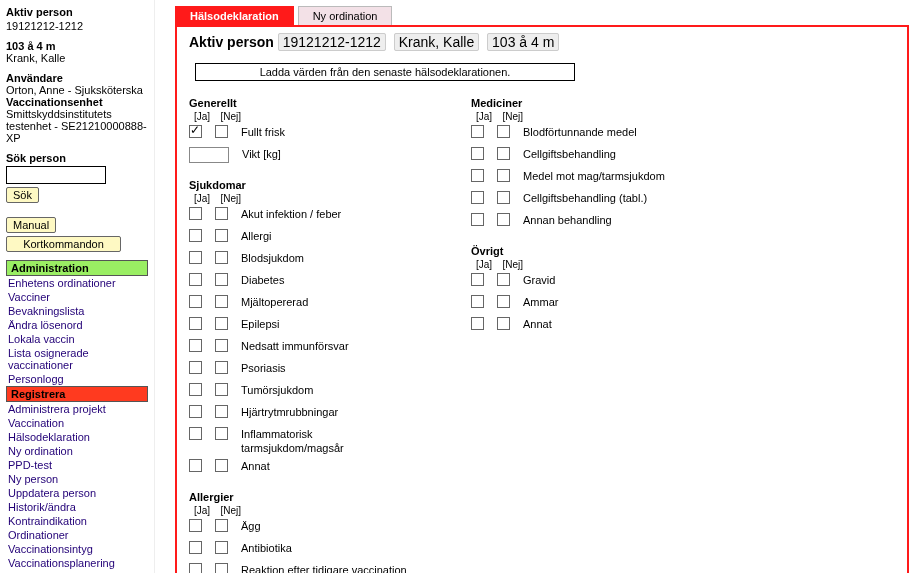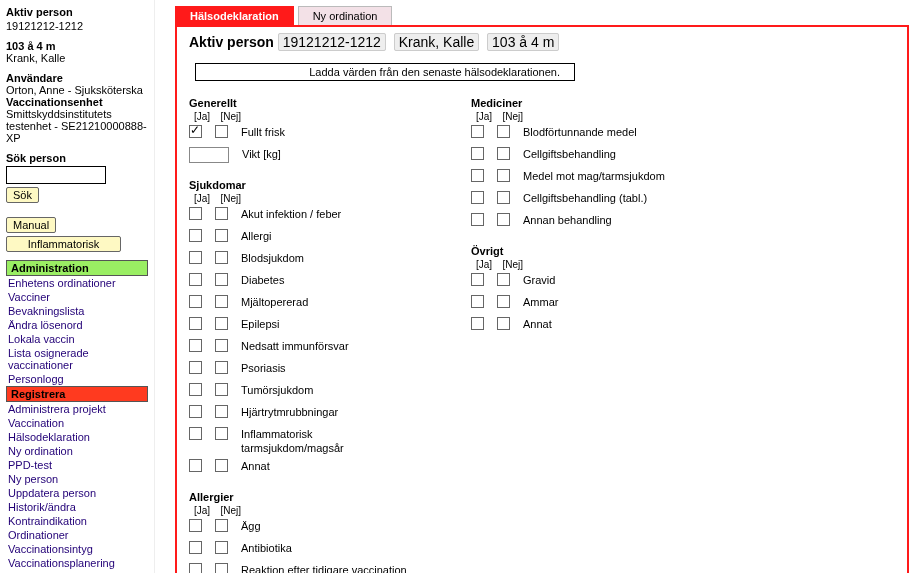--- a/index.html
+++ b/index.html
@@ -18,21 +18,21 @@
   .nav-header.admin { background: #9aee63; }
   .nav-header.reg { background: #ff3a1f; }
   .nav-item { display: block; color: #207; text-decoration: none; padding: 1px 2px; cursor: pointer; }
   .main { flex: 1; padding: 6px 10px 20px 20px; }
   .tabs { display: flex; gap: 4px; }
   .tab { padding: 3px 14px; border: 1px solid #bbb; border-bottom: none; background: #f3e1e7; font-weight: normal; cursor: pointer; }
   .tab.active { background: #ff1a1a; color: #fff; font-weight: bold; border-color: #ff1a1a; }
   .panel { border: 2px solid #ff1a1a; padding: 4px 8px 20px; min-height: 520px; }
   .active-bar { padding: 3px 4px; margin-bottom: 10px; font-size: 14px; }
   .chip { background: #eee; border: 1px solid #ccc; padding: 0 4px; border-radius: 2px; margin-right: 4px; }
-  .load-box { border: 1px solid #000; padding: 2px 14px; text-align: right; margin: 0 0 16px 10px; width: 380px; cursor: pointer; }
+  .load-box { border: 1px solid #000; padding: 2px 14px; text-align: center; margin: 0 0 16px 10px; width: 380px; cursor: pointer; }
   .form-columns { display: flex; gap: 60px; padding-left: 4px; }
   .col { flex: 0 0 auto; }
   .section { margin-bottom: 14px; }
   .section-title { font-weight: bold; margin-bottom: 2px; }
   .janej { font-size: 10px; margin-bottom: 3px; }
   .janej span { display: inline-block; width: 26px; text-align: center; }
   .row { display: flex; align-items: flex-start; margin-bottom: 4px; min-height: 18px; }
   .cb { width: 13px; height: 13px; border: 1px solid #666; background: #fff; display: inline-block; margin-right: 13px; cursor: pointer; position: relative; }
   .cb.checked::after { content: "✓"; position: absolute; top: -3px; left: 0; font-size: 12px; }
   .row-label { line-height: 14px; max-width: 170px; }
@@ -56,21 +56,21 @@
       <div>Orton, Anne - Sjuksköterska</div>
       <b>Vaccinationsenhet</b>
       <div>Smittskyddsinstitutets testenhet - SE21210000888-XP</div>
     </div>
     <div class="block">
       <b>Sök person</b><br>
       <input class="search-input" placeholder="" style=""><br>
       <button class="btn" style="margin-top:3px">Sök</button>
     </div>
     <button class="btn btn-manual">Manual</button>
-    <button class="btn btn-kort">Inflammatorisk</button>
+    <button class="btn btn-kort">Kortkommandon</button>
 
     <div class="nav">
       <div class="nav-header admin">Administration</div>
       <div>
           <a class="nav-item">Enhetens ordinationer</a>
           <a class="nav-item">Vacciner</a>
           <a class="nav-item">Bevakningslista</a>
           <a class="nav-item">Ändra lösenord</a>
           <a class="nav-item">Lokala vaccin</a>
           <a class="nav-item">Lista osignerade vaccinationer</a>

